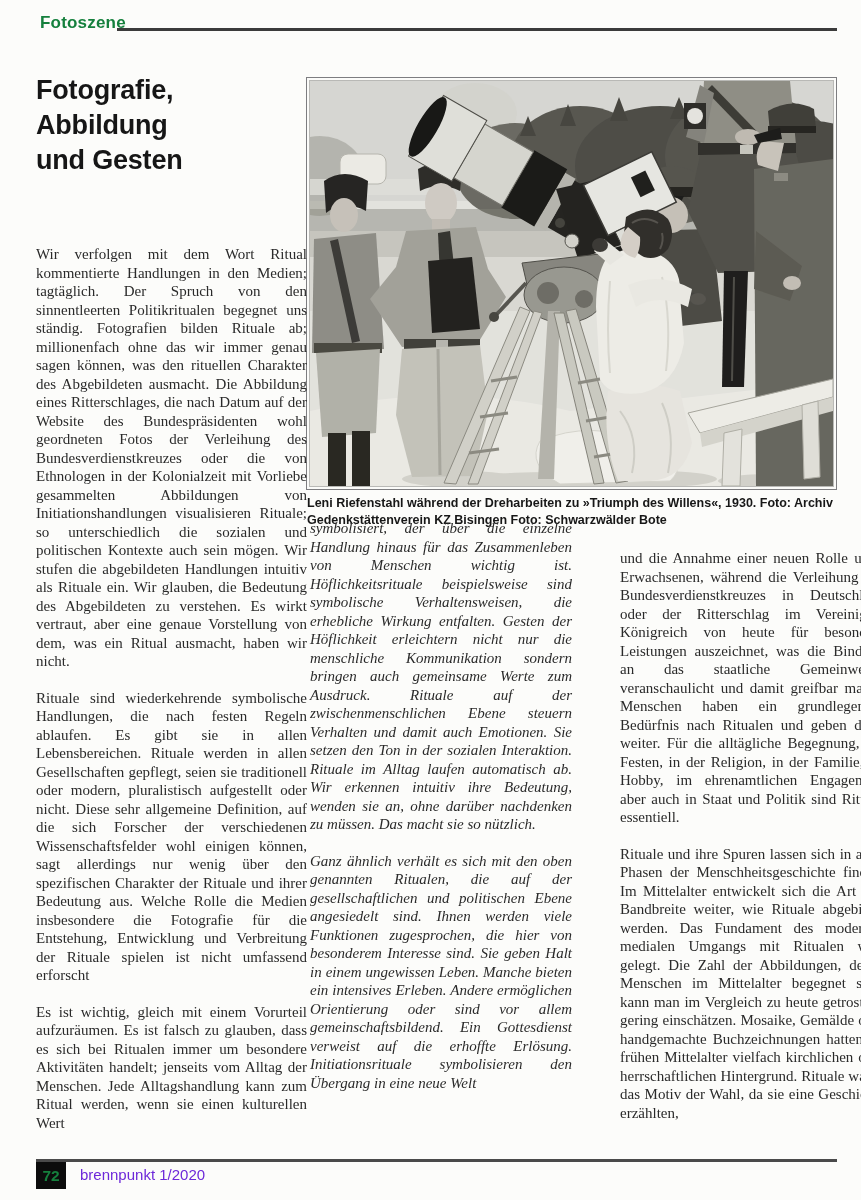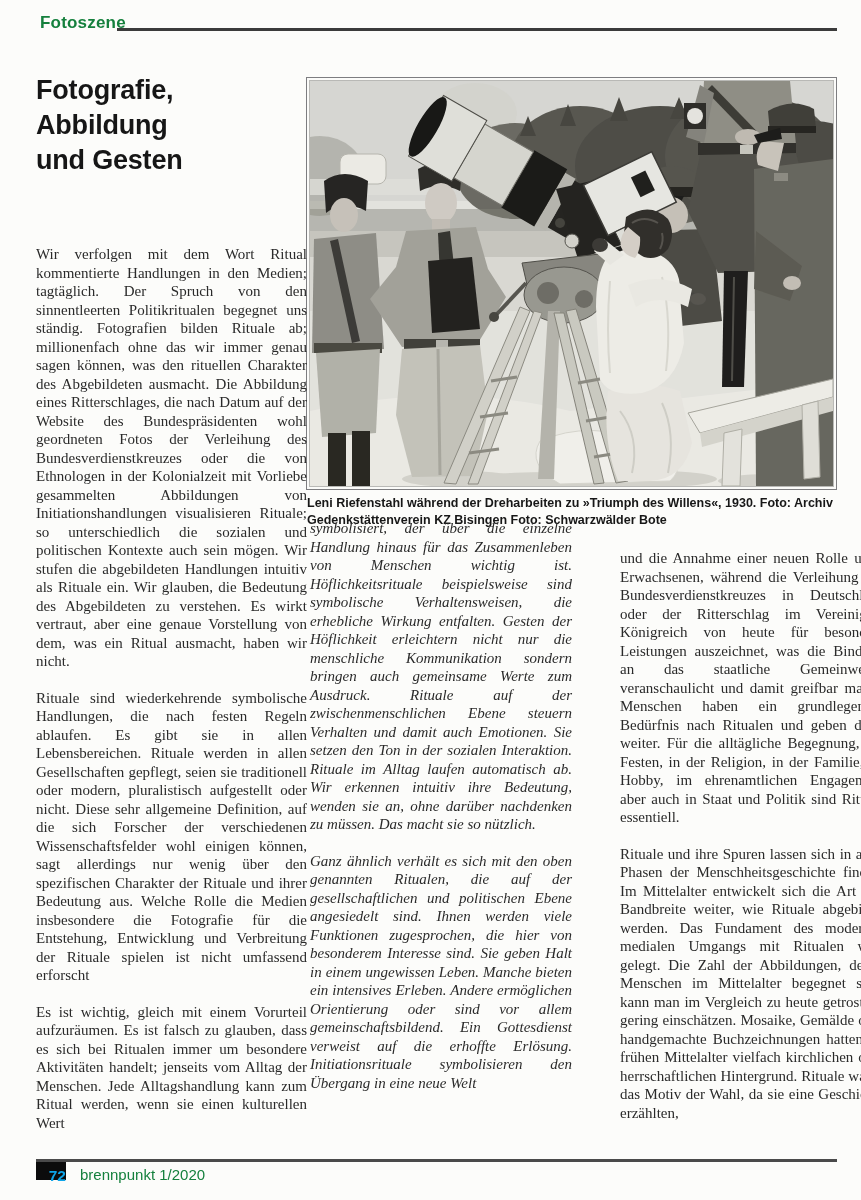--- a/index.html
+++ b/index.html
@@ -45,28 +45,28 @@
   }
   .col p{margin:0 0 18px 0;}
   .col-left  {left:36px; top:200px;width:271px;margin-top:45px;}
   .col-mid   {left:310px;top:519px;width:262px;font-style:italic;}
   .col-right {left:580px;top:549px;width:265px;margin-left:40px;}
 
   .footer-rule{
     position:absolute;left:36px;top:1159px;width:801px;height:3px;background:#4a4a4a;
   }
   .page-number-badge{
-    position:absolute;left:36px;top:1162px;width:30px;height:18px;background:#0c0c0c;
-    color:#0ea5e9;text-align:right;line-height:27px;
+    position:absolute;left:36px;top:1162px;width:30px;height:27px;background:#0c0c0c;
+    color:#15803d;text-align:center;line-height:27px;
     font-family:"Liberation Sans","DejaVu Sans",sans-serif;font-weight:bold;font-size:15.5px;
   }
   .journal-title{
     position:absolute;left:80px;top:1166px;
     font-family:"Liberation Sans","DejaVu Sans",sans-serif;
-    font-size:15px;color:#15803d;
+    font-size:15px;color:#6d28d9;
   }
 </style>
 </head>
 <body>
 
 <div class="page">
 
   <div class="section-label">Fotoszene</div>
   <div class="header-rule"></div>
 

